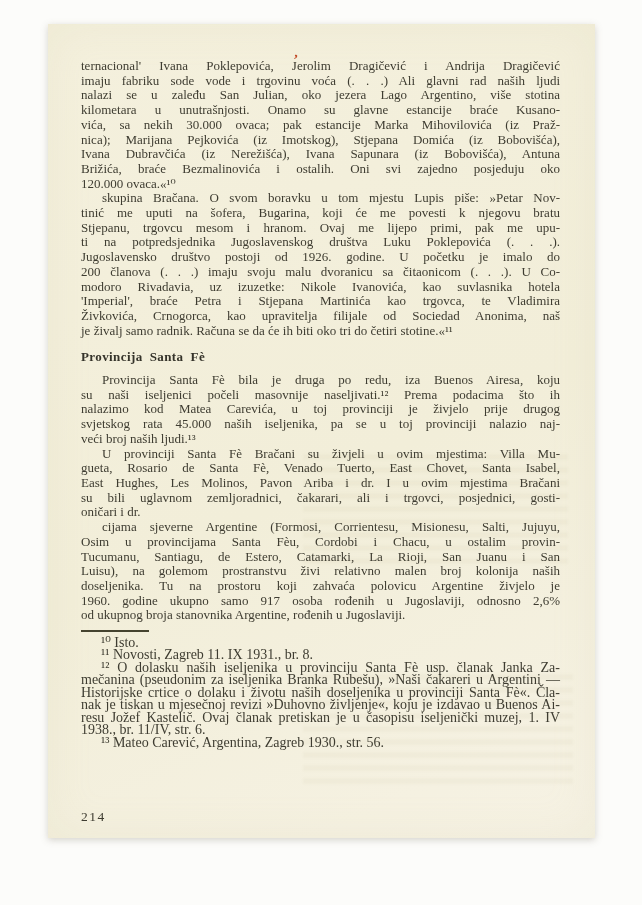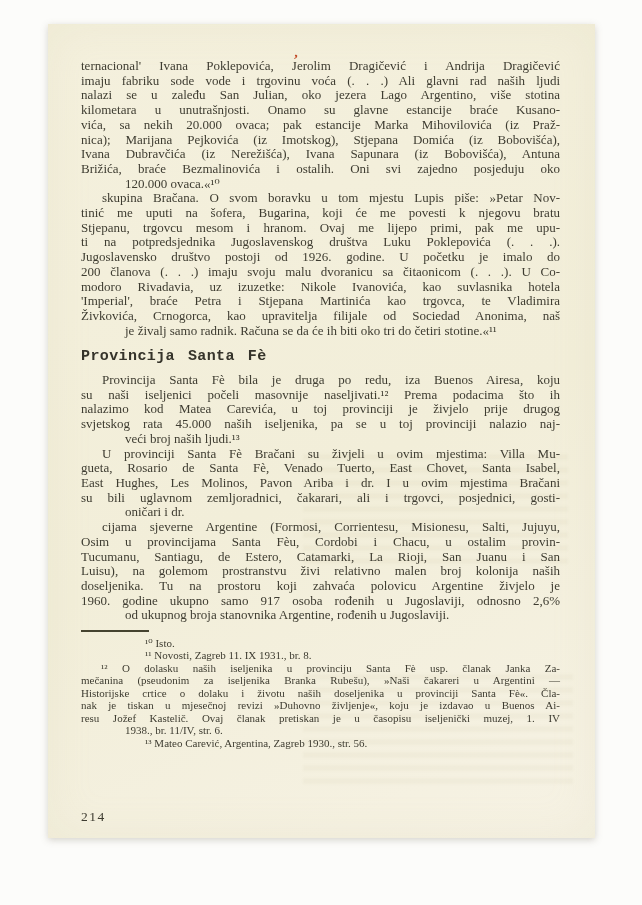--- a/index.html
+++ b/index.html
@@ -45,45 +45,43 @@
     font-size: 13px;
     line-height: 14.7px;
   }
   .para .ln {
     text-align: justify;
     text-align-last: justify;
     white-space: nowrap;
   }
   .para .ln.ln-last {
     text-align-last: left;
-    margin-left: 44px;
   }
   .para .ln:first-child {
     text-indent: 21px;
   }
   .para.continuation .ln:first-child {
     text-indent: 0;
   }
   .section-heading {
     font-weight: bold;
-    font-size: 15px;
+    font-size: 13px;
     letter-spacing: 0.4px;
     word-spacing: 3.5px;
     margin: 12px 0 8px 0;
     color: #35332a;
-    font-family: Liberation Mono, monospace;
   }
   .fn-rule {
     width: 68px;
     height: 0;
     border-top: 2px solid #45432f;
     margin: 7px 0 5px 0;
   }
   .fn-block {
-    font-size: 11px;
+    font-size: 14px;
     line-height: 12.45px;
   }
   .fn-block .para .ln:first-child {
     text-indent: 20px;
   }
   .page-number {
     position: absolute;
     left: 33px;
     top: 772px;
     font-size: 13.5px;
@@ -110,21 +108,21 @@
   <div class="showthrough a"></div>
   <div class="showthrough b"></div>
 
   <div class="text-block">
 
     <div class="para continuation">
         <div class="ln">ternacional' Ivana Poklepovića, Jerolim Dragičević i Andrija Dragičević</div>
         <div class="ln">imaju fabriku sode vode i trgovinu voća (. . .) Ali glavni rad naših ljudi</div>
         <div class="ln">nalazi se u zaleđu San Julian, oko jezera Lago Argentino, više stotina</div>
         <div class="ln">kilometara u unutrašnjosti. Onamo su glavne estancije braće Kusano-</div>
-        <div class="ln">vića, sa nekih 20.000 ovaca; pak estancije Marka Mihovilovića (iz Praž-</div>
+        <div class="ln">vića, sa nekih 30.000 ovaca; pak estancije Marka Mihovilovića (iz Praž-</div>
         <div class="ln">nica); Marijana Pejkovića (iz Imotskog), Stjepana Domića (iz Bobovišća),</div>
         <div class="ln">Ivana Dubravčića (iz Nerežišća), Ivana Sapunara (iz Bobovišća), Antuna</div>
         <div class="ln">Brižića, braće Bezmalinovića i ostalih.  Oni svi zajedno posjeduju oko</div>
         <div class="ln ln-last">120.000 ovaca.«¹⁰</div>
       </div>
 
     <div class="para">
         <div class="ln">skupina Bračana. O svom boravku u tom mjestu Lupis piše: »Petar Nov-</div>
         <div class="ln">tinić me uputi na šofera, Bugarina, koji će me povesti k njegovu bratu</div>
         <div class="ln">Stjepanu, trgovcu mesom i hranom. Ovaj me lijepo primi, pak me upu-</div>

